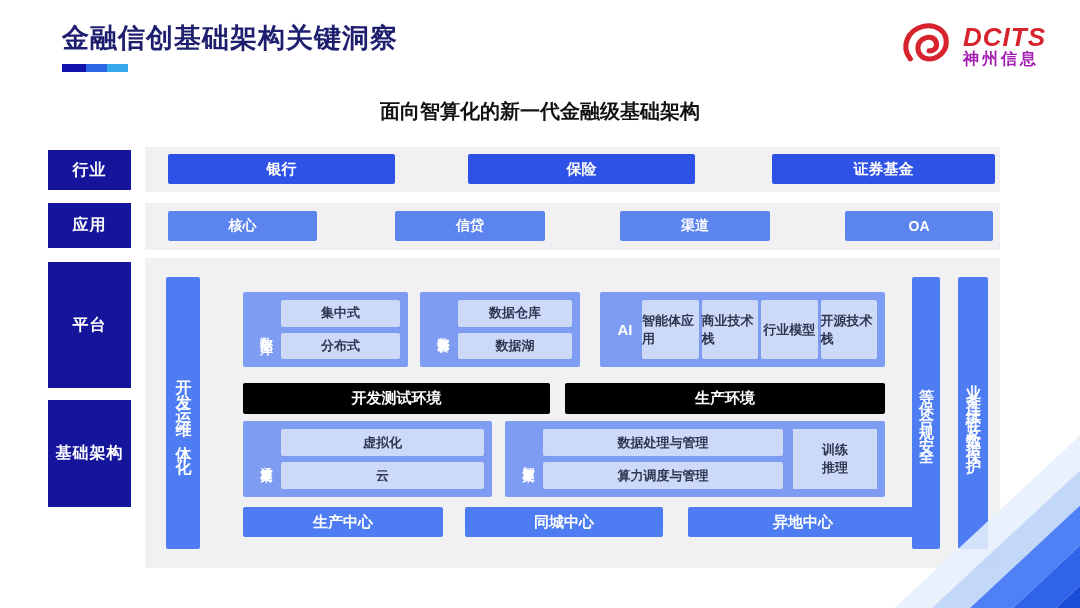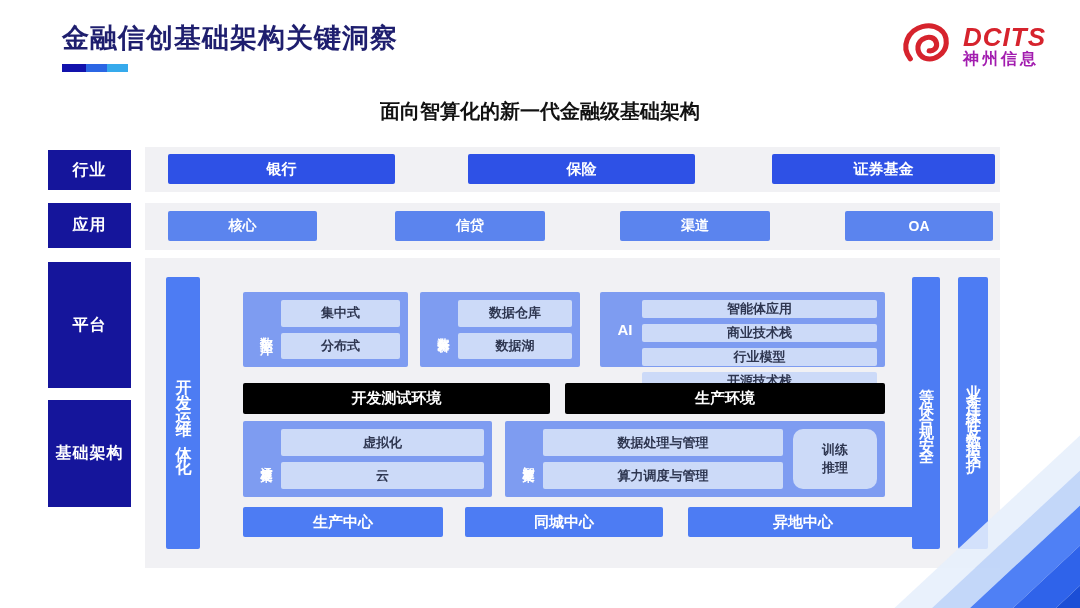--- a/index.html
+++ b/index.html
@@ -29,28 +29,28 @@
   .btn.row2{top:8px;height:30px;background:#5b84ee;font-size:14px;}
   .panel{position:absolute;left:145px;top:258px;width:855px;height:310px;background:#f1f1f4;}
   .vbar{position:absolute;background:#4d7cf3;color:#fff;display:flex;align-items:center;justify-content:center;border-radius:2px;}
   .vtext{writing-mode:vertical-rl;text-orientation:upright;font-weight:bold;color:#fff;}
   .group{position:absolute;background:#7e9cf1;border-radius:2px;display:flex;align-items:center;padding:8px;box-sizing:border-box;}
   .group-label{flex:0 0 30px;display:flex;align-items:center;justify-content:center;}
   .group-label .vtext{font-size:13px;letter-spacing:2px;}
   .group-items{flex:1;display:flex;flex-direction:column;gap:6px;height:100%;justify-content:center;}
   .inner-box{background:#ccdaf8;color:#2e3650;font-size:13px;font-weight:600;
     display:flex;align-items:center;justify-content:center;border-radius:2px;flex:1;}
-  .ai-grid{flex:1;display:grid;grid-template-columns:1fr;gap:6px 3px;height:100%;}
+  .ai-grid{flex:1;display:grid;grid-template-columns:1fr 1fr 1fr 1fr;gap:6px 3px;height:100%;}
   .ai-label{flex:0 0 34px;color:#fff;font-size:15px;font-weight:bold;display:flex;align-items:center;justify-content:center;}
   .env{position:absolute;background:#000000;color:#fff;font-size:15px;font-weight:bold;
     display:flex;align-items:center;justify-content:center;border-radius:2px;height:31px;top:125px;}
   .center-btn{position:absolute;top:249px;height:30px;background:#4d7cf3;color:#fff;font-size:15px;font-weight:bold;
     display:flex;align-items:center;justify-content:center;border-radius:2px;}
   .side-box{flex:0 0 84px;margin-left:10px;background:#ccdaf8;color:#2e3650;font-size:13px;font-weight:600;
-    display:flex;align-items:center;justify-content:center;border-radius:10px;height:100%;
+    display:flex;align-items:center;justify-content:center;border-radius:0;height:100%;
     white-space:pre-line;text-align:center;line-height:1.35;}
   .fw-main{flex:1;display:flex;flex-direction:column;gap:6px;height:100%;justify-content:center;}
   .corner{position:absolute;left:830px;top:418px;width:250px;height:190px;z-index:5;pointer-events:none;}
 </style>
 </head>
 <body>
 
 <div class="slide">
 
   <div class="title">金融信创基础架构关键洞察</div>

